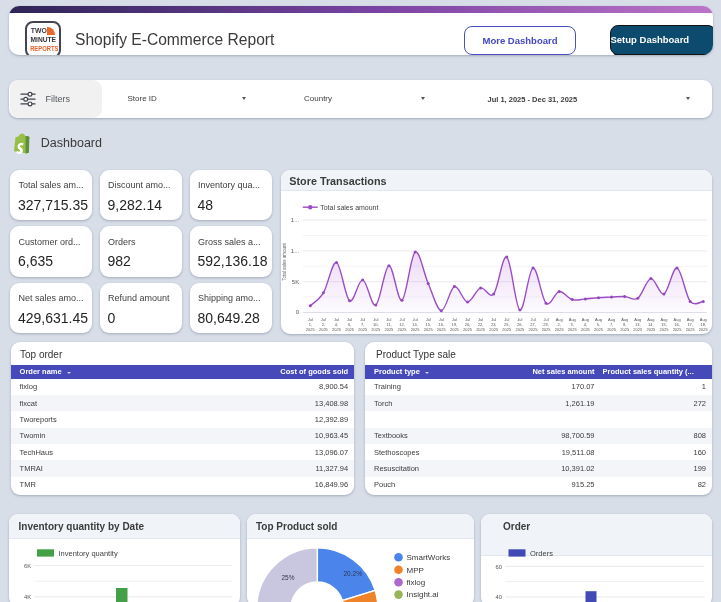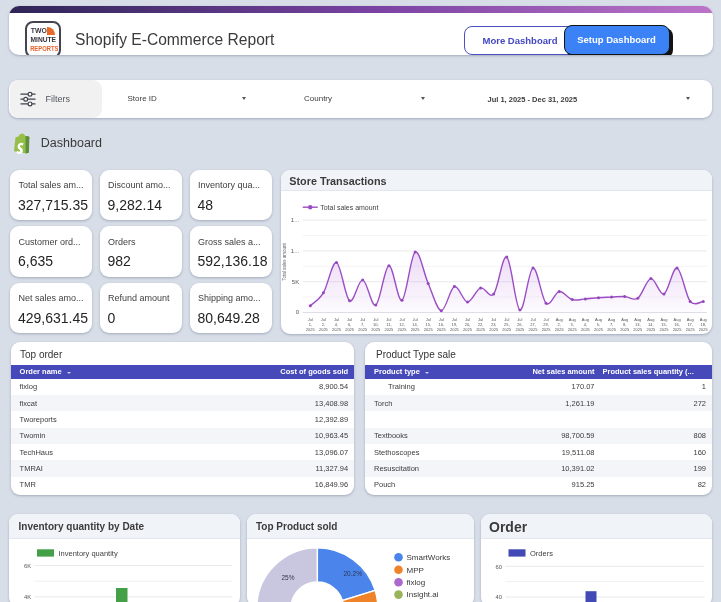--- a/index.html
+++ b/index.html
@@ -9,21 +9,21 @@
 #hdr{left:8.5px;top:6px;width:704px;height:49px;border-radius:10px;overflow:hidden}
 #hdrbar{position:absolute;left:0;top:0;width:100%;height:6.5px;background:linear-gradient(90deg,#2e2557,#7a43a3 52%,#bb74c8)}
 #logo{position:absolute;left:16.5px;top:15px;width:36px;height:37px;border:2px solid #45434f;border-radius:8px;background:#fff;text-align:center}
 #logo div{font-size:8px;font-weight:bold;color:#35343e;line-height:9.2px;text-align:left;padding-left:4.3px;transform-origin:left center}
 #logo .l1{margin-top:3px;transform:scaleX(.86)}
 #logo .l2{transform:scaleX(.83)}
 #logo .l3{color:#e8622c;transform:scaleX(.73)}
 #logo i{position:absolute;left:20.3px;top:3.7px;width:8.2px;height:8.8px;background:#e96a28;border-radius:0 100% 0 0;font-style:normal}
 #htitle{position:absolute;left:66.5px;top:24.7px;font-size:15.6px;color:#3b3b3b}
 #btn1{position:absolute;left:455.5px;top:20px;width:112px;height:29px;border:1.3px solid #4a4fc2;border-radius:8px;color:#4347c3;font-size:9.5px;font-weight:bold;text-align:center;line-height:27px}
-#btn2{position:absolute;left:555px;top:19px;width:106px;height:30px;background:#3b82f6;border:1.5px solid #131313;box-shadow:3px 3px 0 #131313;border-radius:8px;color:#fff;font-size:9.5px;font-weight:bold;text-align:center;line-height:28px}
+#btn2{position:absolute;left:601px;top:19px;width:106px;height:30px;background:#0c4a6e;border:1.5px solid #131313;box-shadow:3px 3px 0 #131313;border-radius:8px;color:#fff;font-size:9.5px;font-weight:bold;text-align:left;line-height:28px}
 
 #fbar{left:8.5px;top:80px;width:703.5px;height:38px;border-radius:9px}
 #fchip{position:absolute;left:1px;top:0;width:92px;height:38px;background:#f1f1f2;border-radius:9px}
 .ftxt{position:absolute;font-size:7.5px;color:#3c3c3c}
 .caret{position:absolute;width:0;height:0;border-left:2.6px solid transparent;border-right:2.6px solid transparent;border-top:3.4px solid #555}
 
 #dashtxt{left:40.8px;top:136px;font-size:12.5px;font-weight:500;color:#3a3a3a}
 
 .kpi{width:82px;height:50.5px}
 .kpi .t{position:absolute;left:8.5px;top:10.5px;font-size:9px;color:#414141;white-space:nowrap}
@@ -307,21 +307,21 @@
     </div>
   </div>
 <div class="card" style="left:365px;top:342.4px;width:346.5px;height:153.1px;overflow:hidden">
     <div class="ttitle" style="left:11px;top:6.5px">Product Type sale</div>
     <div class="thead" style="left:0;top:22.2px;width:100%;height:14.1px">
       <span style="padding-left:9px">Product type <span style="display:inline-block;width:0;height:0;border-left:2.2px solid transparent;border-right:2.2px solid transparent;border-top:2.8px solid #cdd0f0;margin-left:3px"></span></span>
       <span style="margin-left:auto;width:110px;text-align:right">Net sales amount</span>
       <span style="width:117px;text-align:left;padding-left:8px;white-space:nowrap;overflow:hidden">Product sales quantity (...</span>
     </div>
     <div class="trow" style="left:0;top:36.3px;width:100%;height:16.33px">
-      <span style="padding-left:23px">Training</span>
+      <span style="padding-left:9px">Training</span>
       <span style="margin-left:auto;width:110px;text-align:right">170.07</span>
       <span style="width:117px;text-align:right;padding-right:5.5px">1</span>
     </div>
     <div class="trow alt" style="left:0;top:52.6px;width:100%;height:16.33px">
       <span style="padding-left:9px">Torch</span>
       <span style="margin-left:auto;width:110px;text-align:right">1,261.19</span>
       <span style="width:117px;text-align:right;padding-right:5.5px">272</span>
     </div>
     <div class="trow alt" style="left:0;top:85.3px;width:100%;height:16.33px">
       <span style="padding-left:9px">Textbooks</span>
@@ -345,21 +345,21 @@
     </div>
   </div>
 
 <div class="card" style="left:9px;top:513.9px;width:230.5px;height:92px">
     <div class="chead" style="height:25px;font-size:10px;line-height:26px;padding-left:9.5px">Inventory quantity by Date</div>
   </div>
 <div class="card" style="left:246.5px;top:513.9px;width:227.5px;height:92px">
     <div class="chead" style="height:25px;font-size:10px;line-height:26px;padding-left:9.5px">Top Product sold</div>
   </div>
 <div class="card" style="left:481px;top:513.9px;width:230.5px;height:92px">
-    <div class="chead" style="height:25px;font-size:14px;line-height:26px;padding-left:8px">Order</div>
+    <div class="chead" style="height:42px;font-size:10px;line-height:26px;padding-left:22px">Order</div>
   </div>
 <svg class="abs" style="left:9px;top:539px" width="230.5" height="63" viewBox="0 0 230.5 63">
     <rect x="28" y="10.3" width="17" height="7.3" fill="#43a047"></rect>
     <text x="49.5" y="16.8" font-size="7.5" fill="#3f3f3f">Inventory quantity</text>
     <line x1="25.5" y1="26.5" x2="223" y2="26.5" stroke="#e8e8ed"></line>
     <line x1="25.5" y1="42.2" x2="223" y2="42.2" stroke="#f0f0f4"></line>
     <line x1="25.5" y1="57.9" x2="223" y2="57.9" stroke="#e8e8ed"></line>
     <text x="22" y="28.8" font-size="5.8" fill="#555" text-anchor="end">6K</text>
     <text x="22" y="60.2" font-size="5.8" fill="#555" text-anchor="end">4K</text>
     <rect x="107" y="49" width="11.5" height="14" fill="#43a047"></rect>

